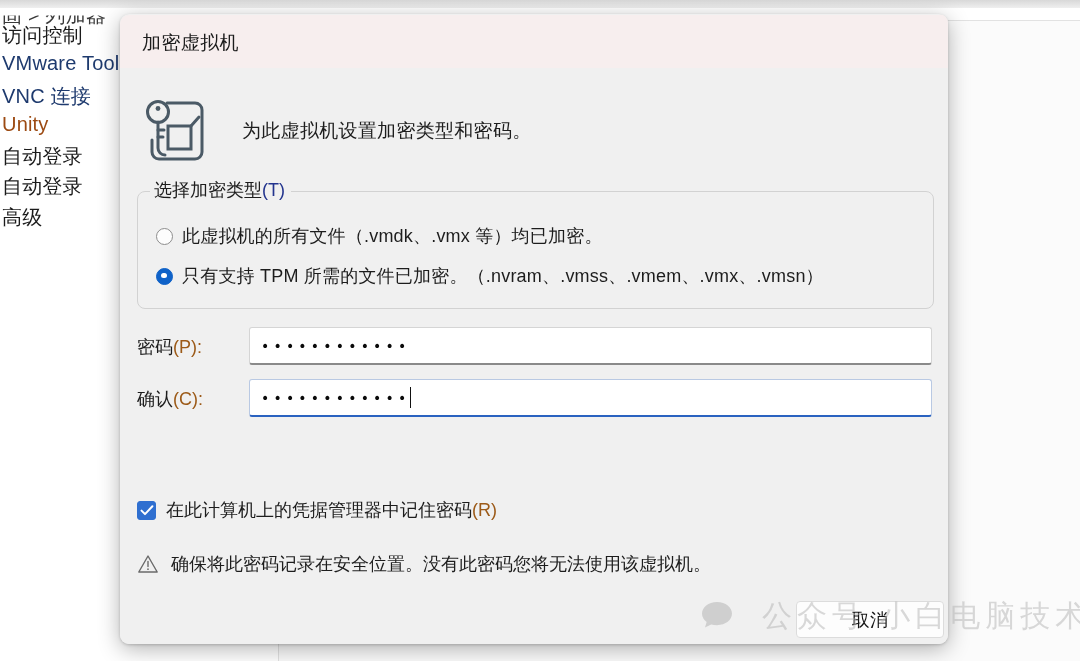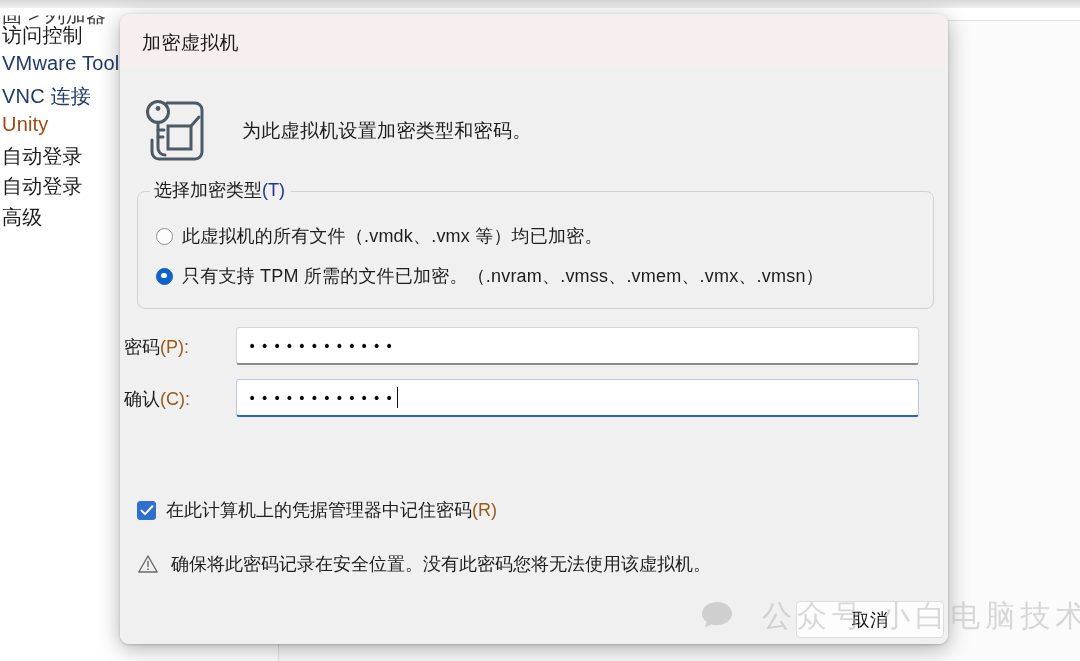--- a/index.html
+++ b/index.html
@@ -170,21 +170,21 @@
   }
   .radio-label {
     font-size: 18px;
     color: #1d1d1d;
     letter-spacing: 0.2px;
   }
 
   
   .field-row {
     position: absolute;
-    left: 4px;
+    left: 17px;
     width: 795px;
     height: 30px;
   }
   .field-label {
     position: absolute;
     left: 0; top: 8px;
     font-size: 18px;
     color: #1d1d1d;
     white-space: nowrap;
   }

